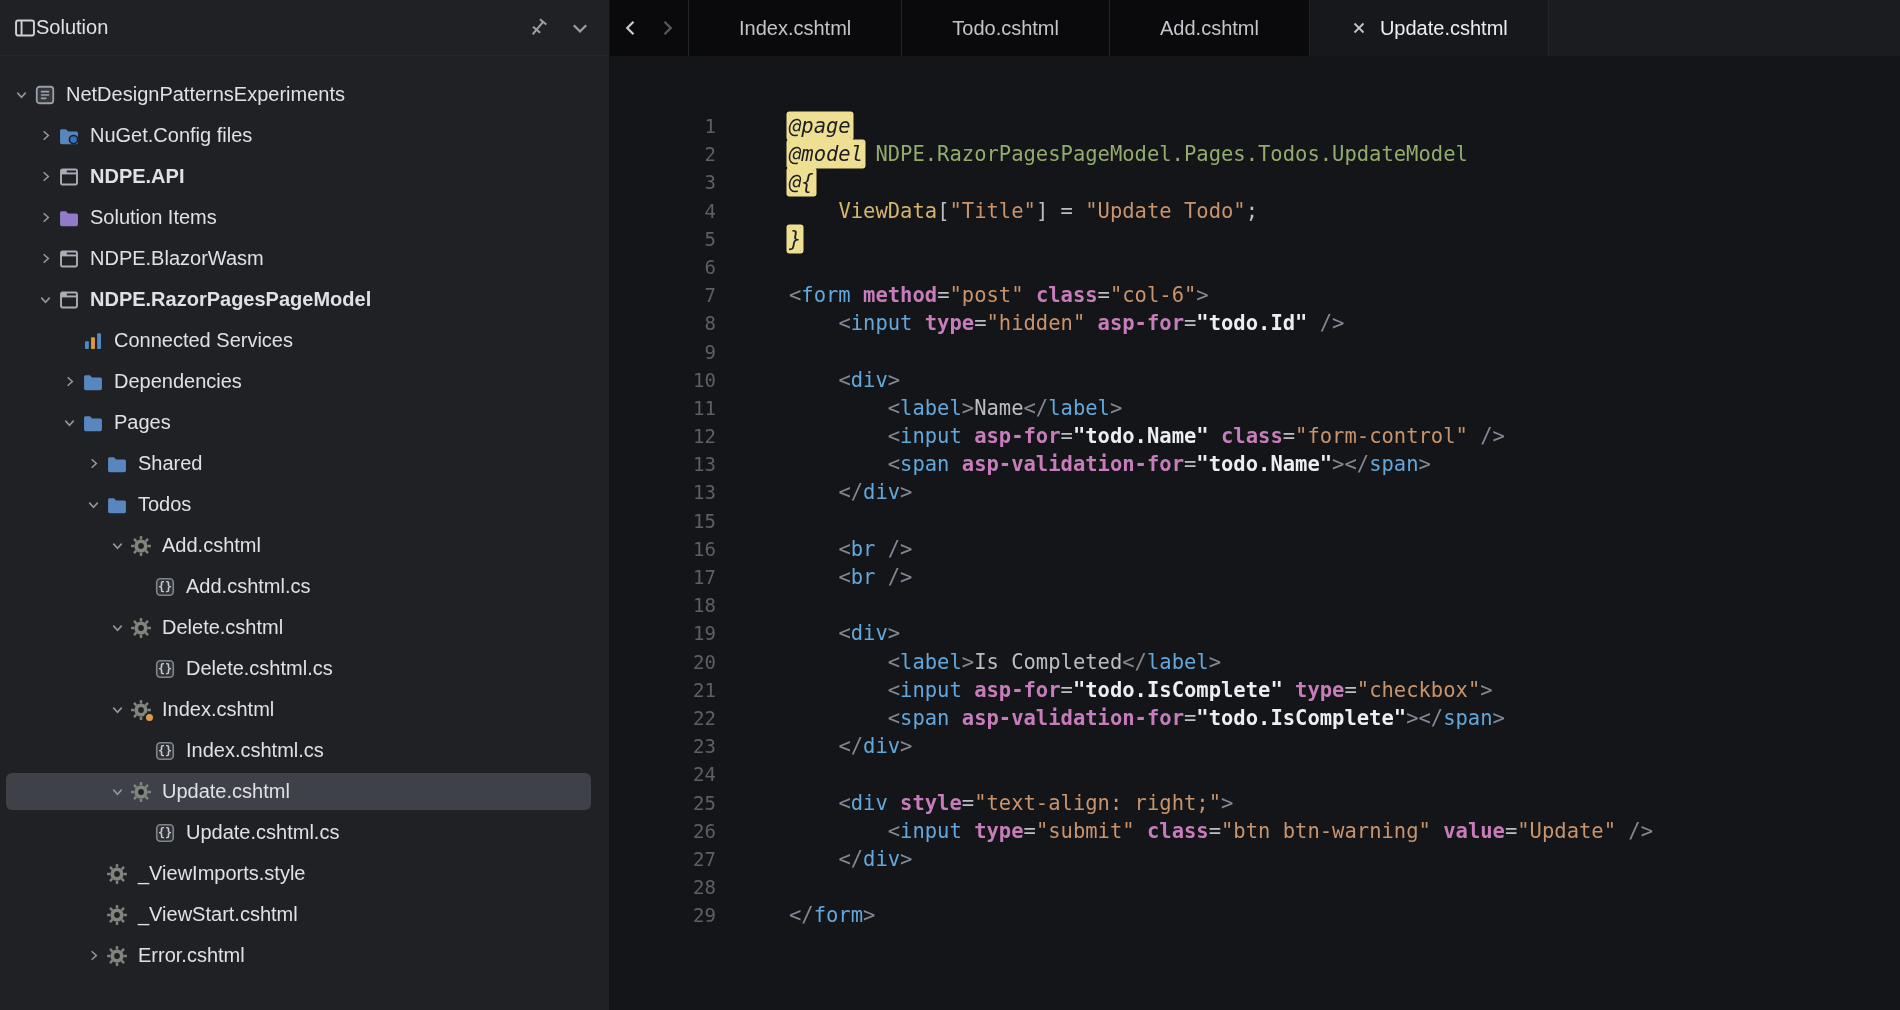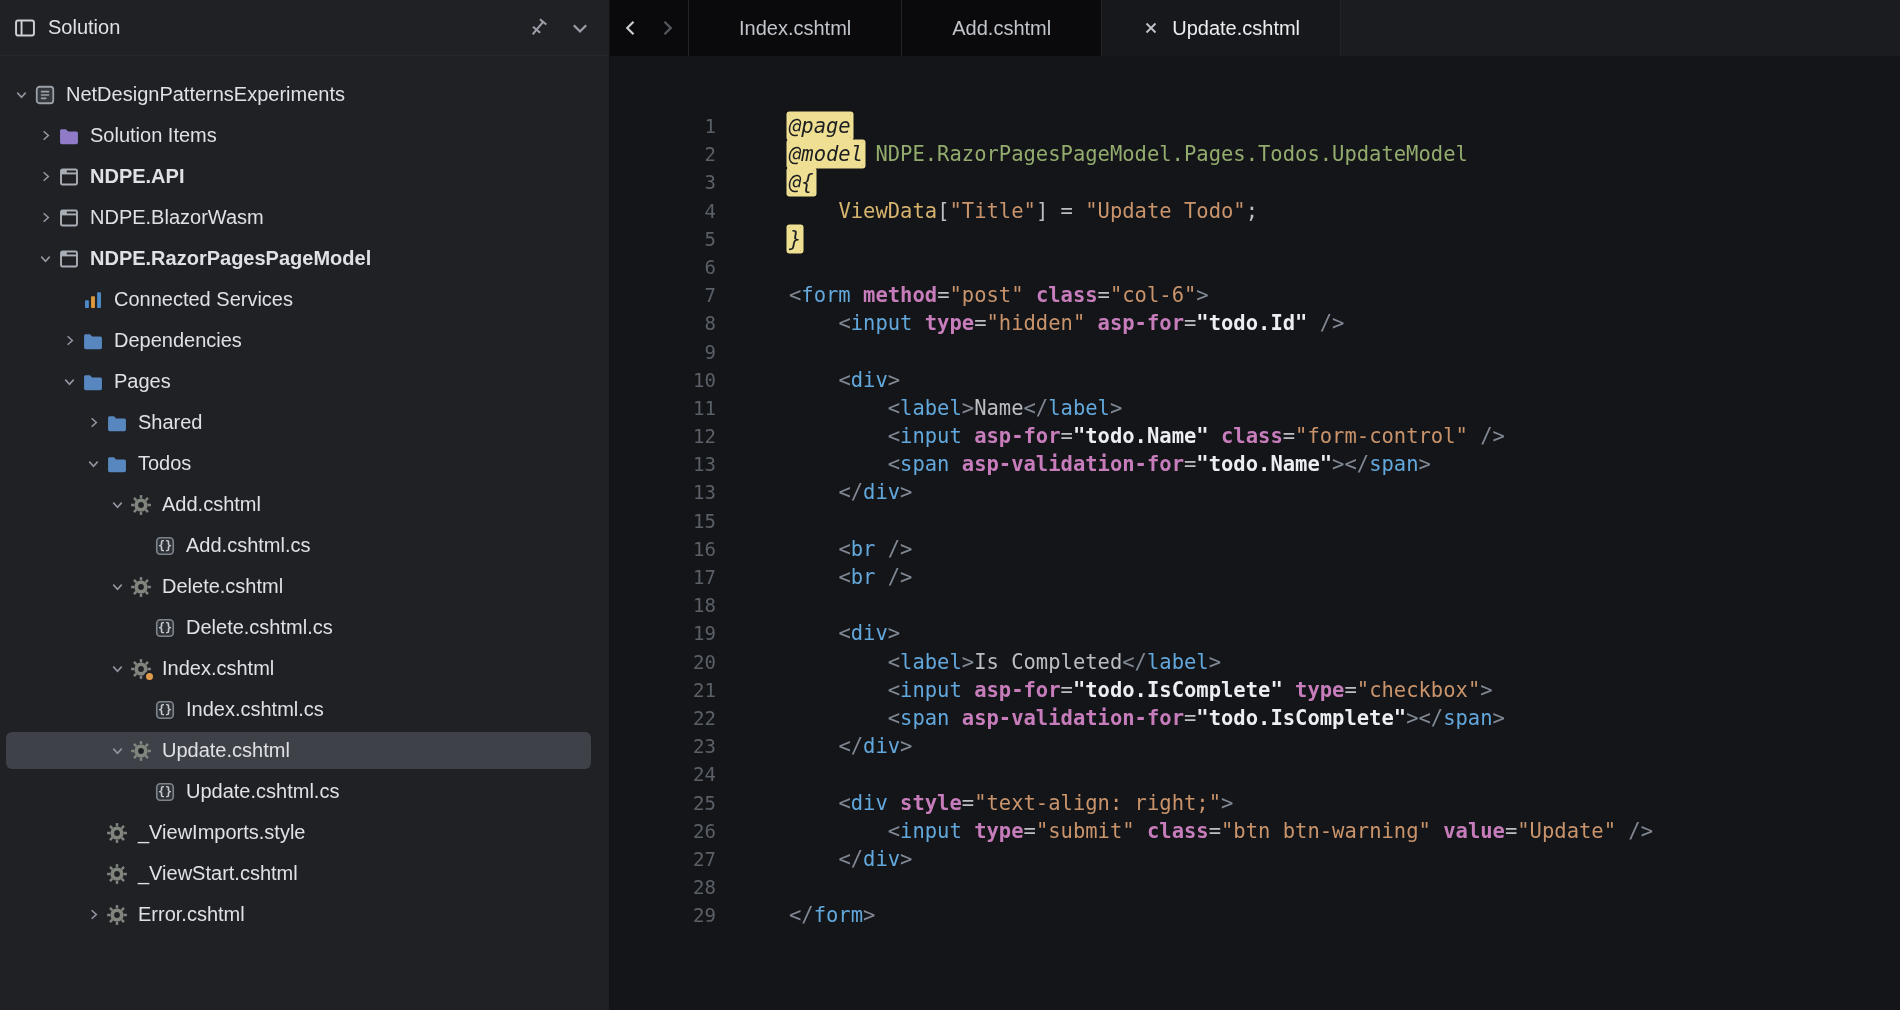--- a/index.html
+++ b/index.html
@@ -4,21 +4,21 @@
 <style>
   * { margin:0; padding:0; box-sizing:border-box; }
   html,body { width:1900px; height:1010px; overflow:hidden; background:var(--editor-bg,#141518);
               font-family:"Liberation Sans", sans-serif; }
   .app { display:flex; width:1900px; height:1010px; }
 
   
   .sidebar { width:610px; min-width:610px; height:100%; background:var(--sidebar-bg,#1F2125);
              border-right:1px solid #111215; display:flex; flex-direction:column; overflow:hidden; }
   .sidebar-header { height:56px; min-height:56px; display:flex; align-items:center;
-                    padding:0 18px 0 14px; gap:12px; border-bottom:1px solid #26282C; }
+                    padding:0 18px 0 14px; gap:0; border-bottom:1px solid #26282C; }
   .hicon { width:22px; height:22px; display:inline-flex; }
   .hicon svg { width:100%; height:100%; }
   .sidebar-title { color:#DFE1E5; font-size:20px; }
   .header-actions { margin-left:auto; display:flex; align-items:center; gap:20px; }
 
   .tree { flex:1; padding-top:18px; overflow:hidden; }
   .tree-row { height:41px; display:flex; align-items:center; position:relative;
               color:var(--tree-text,#DFE1E5); font-size:20px; cursor:default; }
   .tree-row > * { position:relative; z-index:1; }
   .tree-row.selected::before { content:''; position:absolute; left:6px; right:18px; top:2px; bottom:2px;
@@ -111,37 +111,50 @@
           <span class="tlabel">NetDesignPatternsExperiments</span>
         </div>
         <div class="tree-row">
           <span class="indent" style="width: 34px;"></span>
           <span class="twisty">
             <svg viewBox="0 0 16 16" fill="none" stroke="#9296A0" stroke-width="1.7">
               <polyline points="6,3.5 11,8 6,12.5"></polyline>
             </svg>
           </span>
           <span class="ficon"><svg viewBox="0 0 16 16">
-              <path d="M1.5 4.2c0-.7.5-1.2 1.2-1.2h3.1l1.6 1.8h6a1.1 1.1 0 0 1 1.1 1.1v6.9a1.2 1.2 0 0 1-1.2 1.2H2.7a1.2 1.2 0 0 1-1.2-1.2z" fill="#8F7BC7"></path>
-            </svg></span>
-          <span class="tlabel">Solution Items</span>
+              <path d="M1.5 4.2c0-.7.5-1.2 1.2-1.2h3.1l1.6 1.8h6a1.1 1.1 0 0 1 1.1 1.1v6.9a1.2 1.2 0 0 1-1.2 1.2H2.7a1.2 1.2 0 0 1-1.2-1.2z" fill="#5787BE"></path>
+              <circle cx="11.3" cy="10.6" r="3" fill="#2E74C9" stroke="#1F2125" stroke-width="1.2"></circle>
+            </svg></span>
+          <span class="tlabel">NuGet.Config files</span>
         </div>
         <div class="tree-row">
           <span class="indent" style="width: 34px;"></span>
           <span class="twisty">
             <svg viewBox="0 0 16 16" fill="none" stroke="#9296A0" stroke-width="1.7">
               <polyline points="6,3.5 11,8 6,12.5"></polyline>
             </svg>
           </span>
           <span class="ficon"><svg viewBox="0 0 16 16" fill="none">
               <rect x="2.2" y="2.6" width="11.6" height="10.8" rx="1" stroke="#A9AEB6" stroke-width="1.4"></rect>
               <path d="M2.2 5.4h11.6" stroke="#A9AEB6" stroke-width="1.4"></path>
               <rect x="2.2" y="2.6" width="4.2" height="2.8" fill="#A9AEB6"></rect>
             </svg></span>
           <span class="tlabel bold">NDPE.API</span>
+        </div>
+        <div class="tree-row">
+          <span class="indent" style="width: 34px;"></span>
+          <span class="twisty">
+            <svg viewBox="0 0 16 16" fill="none" stroke="#9296A0" stroke-width="1.7">
+              <polyline points="6,3.5 11,8 6,12.5"></polyline>
+            </svg>
+          </span>
+          <span class="ficon"><svg viewBox="0 0 16 16">
+              <path d="M1.5 4.2c0-.7.5-1.2 1.2-1.2h3.1l1.6 1.8h6a1.1 1.1 0 0 1 1.1 1.1v6.9a1.2 1.2 0 0 1-1.2 1.2H2.7a1.2 1.2 0 0 1-1.2-1.2z" fill="#8F7BC7"></path>
+            </svg></span>
+          <span class="tlabel">Solution Items</span>
         </div>
         <div class="tree-row">
           <span class="indent" style="width: 34px;"></span>
           <span class="twisty">
             <svg viewBox="0 0 16 16" fill="none" stroke="#9296A0" stroke-width="1.7">
               <polyline points="6,3.5 11,8 6,12.5"></polyline>
             </svg>
           </span>
           <span class="ficon"><svg viewBox="0 0 16 16" fill="none">
               <rect x="2.2" y="2.6" width="11.6" height="10.8" rx="1" stroke="#A9AEB6" stroke-width="1.4"></rect>
@@ -424,20 +437,23 @@
         </span>
         <span class="hicon">
           <svg viewBox="0 0 16 16" fill="none" stroke="#55585E" stroke-width="1.8">
               <polyline points="6,3 11,8 6,13"></polyline>
             </svg>
         </span>
       </div>
       <div id="tabs" style="display:flex">
           <div class="tab">
             <span>Index.cshtml</span>
+          </div>
+          <div class="tab">
+            <span>Todo.cshtml</span>
           </div>
           <div class="tab">
             <span>Add.cshtml</span>
           </div>
           <div class="tab active">
             <span class="tab-close">
               <svg viewBox="0 0 16 16" stroke="#C2C5CB" stroke-width="1.6" fill="none">
                 <path d="M4 4l8 8M12 4l-8 8"></path>
               </svg>
             </span>

